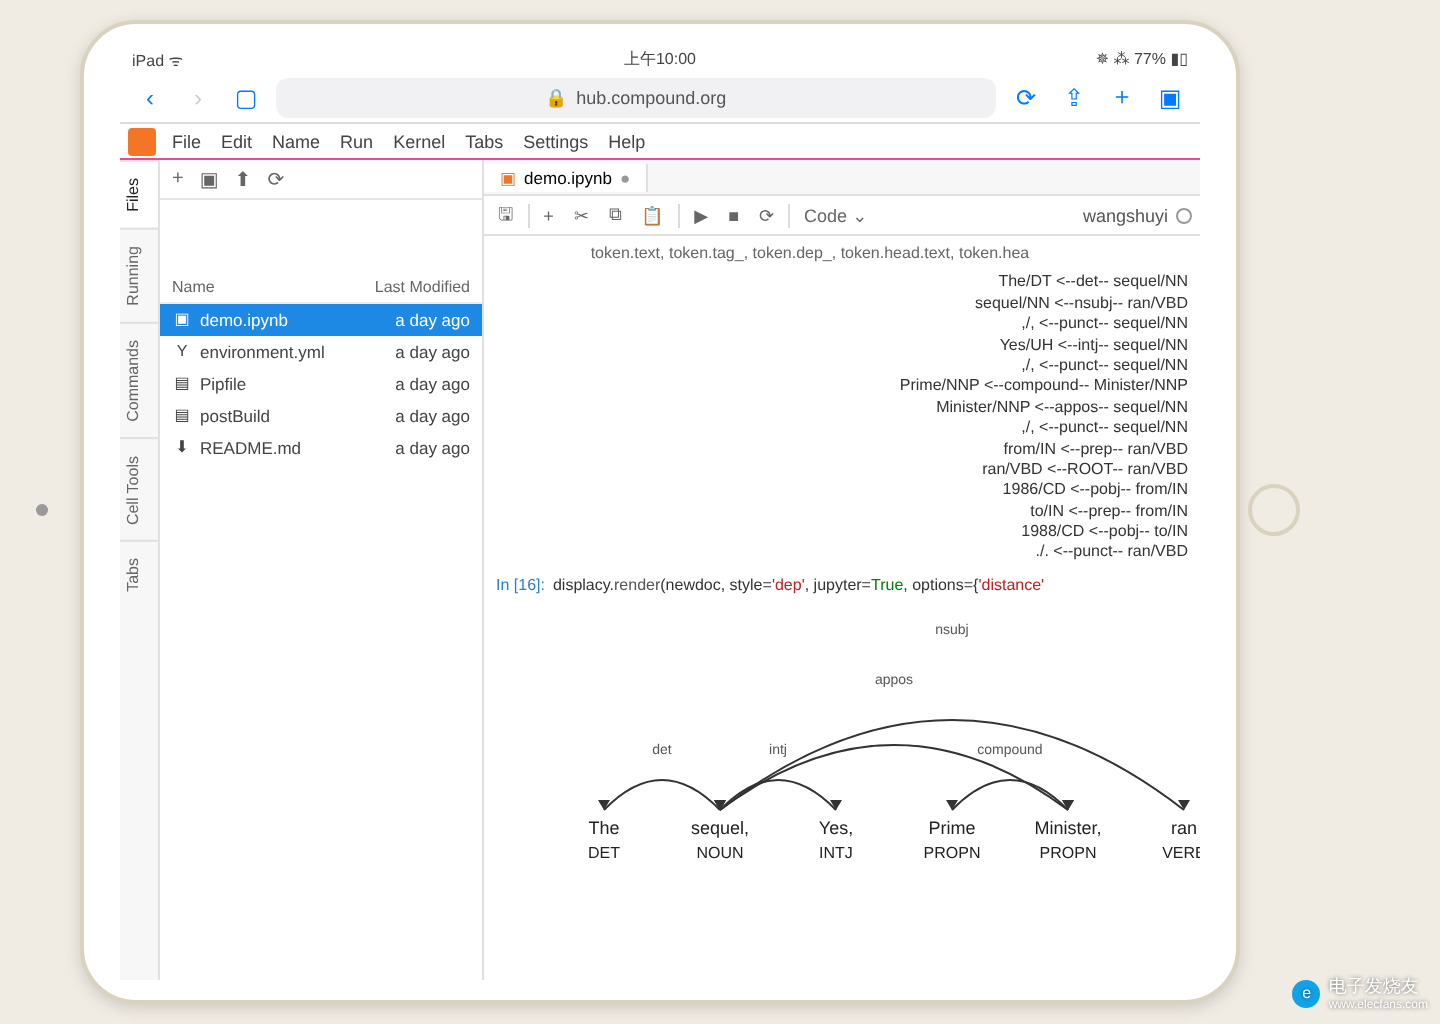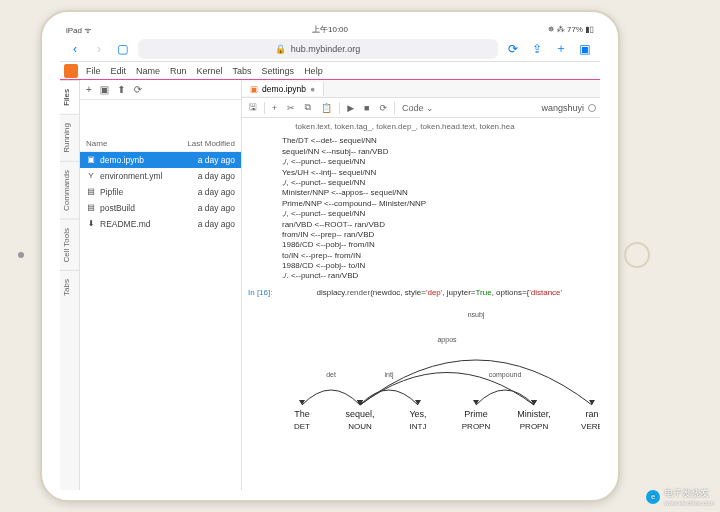--- a/index.html
+++ b/index.html
@@ -31,24 +31,24 @@
 .main-panel { flex: 1; display: flex; flex-direction: column; overflow: hidden; }
 .tab-row { display: flex; align-items: center; height: 18px; border-bottom: 1px solid #e0e0e0; background: #f7f7f7; }
 .tab { background: #fff; border-right: 1px solid #e0e0e0; padding: 2px 8px; font-size: 8.5px; display: flex; align-items: center; gap: 4px; }
 .nb-toolbar { display: flex; align-items: center; height: 20px; border-bottom: 1px solid #e0e0e0; padding: 0 4px; gap: 4px; font-size: 9px; color: #555; }
 .nb-toolbar .tbtn { padding: 0 3px; color: #666; font-size: 9px; }
 .nb-toolbar .sep { width: 1px; height: 12px; background: #ddd; }
 .nb-toolbar .spacer { flex: 1; }
 .kernel-dot { width: 8px; height: 8px; border: 1px solid #999; border-radius: 50%; background: #fff; }
 .nb-content { flex: 1; overflow: auto; padding: 4px 6px; font-family: Menlo, Consolas, monospace; font-size: 8px; color: #333; }
 .code-line { white-space: pre; line-height: 1.3; }
-.output-block { margin: 4px 0 6px 34px; }
+.output-block { margin: 4px 0 6px 34px; text-align: right; }
 .in-prompt { color: #307fc1; font-size: 8px; }
 .cell-row { display: flex; gap: 4px; margin-top: 4px; }
-.cell-source { white-space: pre; margin-left: 40px; }
+.cell-source { white-space: pre; }
 .kw-str { color: #ba2121; }
 .kw-func { color: #555; }
 .svg-dep { margin: 8px 0 0 34px; }
 .dep-label { font-size: 7px; fill: #555; }
 .dep-word { font-size: 9px; fill: #222; }
 .dep-pos { font-size: 8px; fill: #222; }
 .watermark { position: absolute; right: 6px; bottom: 6px; font-size: 9px; color: #fff; text-shadow: 0 0 2px rgba(0,0,0,0.6); display: flex; align-items: center; gap: 4px; }
 .wm-ico { width: 14px; height: 14px; border-radius: 50%; background: #12a3e6; display: flex; align-items: center; justify-content: center; font-size: 8px; }
 </style>
 </head>
@@ -64,21 +64,21 @@
       <span class="center">上午10:00</span>
       <span>✵ ⁂ 77% ▮▯</span>
     </div>
 
     <div class="safari-bar">
       <div class="sf-btn">‹</div>
       <div class="sf-btn" style="color:#ccc">›</div>
       <div class="sf-btn">▢</div>
       <div class="url-bar">
         <span>🔒</span>
-        <span>hub.mybinder.org</span>
+        <span>hub.compound.org</span>
       </div>
       <div class="sf-btn">⟳</div>
       <div class="sf-btn">⇪</div>
       <div class="sf-btn">＋</div>
       <div class="sf-btn">▣</div>
     </div>
 
     <div class="menu-bar">
       <div class="jp-icon"></div>
       <span>File</span>
@@ -177,25 +177,25 @@
         </div>
 
         <div class="nb-content">
           <div class="code-line" style="color:#666;margin-left:34px">      token.text, token.tag_, token.dep_, token.head.text, token.hea</div>
           <div class="output-block" id="output-lines">
               <div class="code-line">The/DT &lt;--det-- sequel/NN</div>
               <div class="code-line">sequel/NN &lt;--nsubj-- ran/VBD</div>
               <div class="code-line">,/, &lt;--punct-- sequel/NN</div>
               <div class="code-line">Yes/UH &lt;--intj-- sequel/NN</div>
               <div class="code-line">,/, &lt;--punct-- sequel/NN</div>
+              <div class="code-line">Prime/NNP &lt;--compound-- Minister/NNP</div>
               <div class="code-line">Minister/NNP &lt;--appos-- sequel/NN</div>
-              <div class="code-line">Prime/NNP &lt;--compound-- Minister/NNP</div>
               <div class="code-line">,/, &lt;--punct-- sequel/NN</div>
+              <div class="code-line">from/IN &lt;--prep-- ran/VBD</div>
               <div class="code-line">ran/VBD &lt;--ROOT-- ran/VBD</div>
-              <div class="code-line">from/IN &lt;--prep-- ran/VBD</div>
               <div class="code-line">1986/CD &lt;--pobj-- from/IN</div>
               <div class="code-line">to/IN &lt;--prep-- from/IN</div>
               <div class="code-line">1988/CD &lt;--pobj-- to/IN</div>
               <div class="code-line">./. &lt;--punct-- ran/VBD</div>
             </div>
 
           <div class="cell-row">
             <span class="in-prompt">In [16]:</span>
             <span class="cell-source"><span>displacy.</span><span class="kw-func">render</span><span>(newdoc, style=</span><span class="kw-str">'dep'</span><span>, jupyter=</span><span style="color:#008000">True</span><span>, options={</span><span class="kw-str">'distance'</span></span>
           </div>

